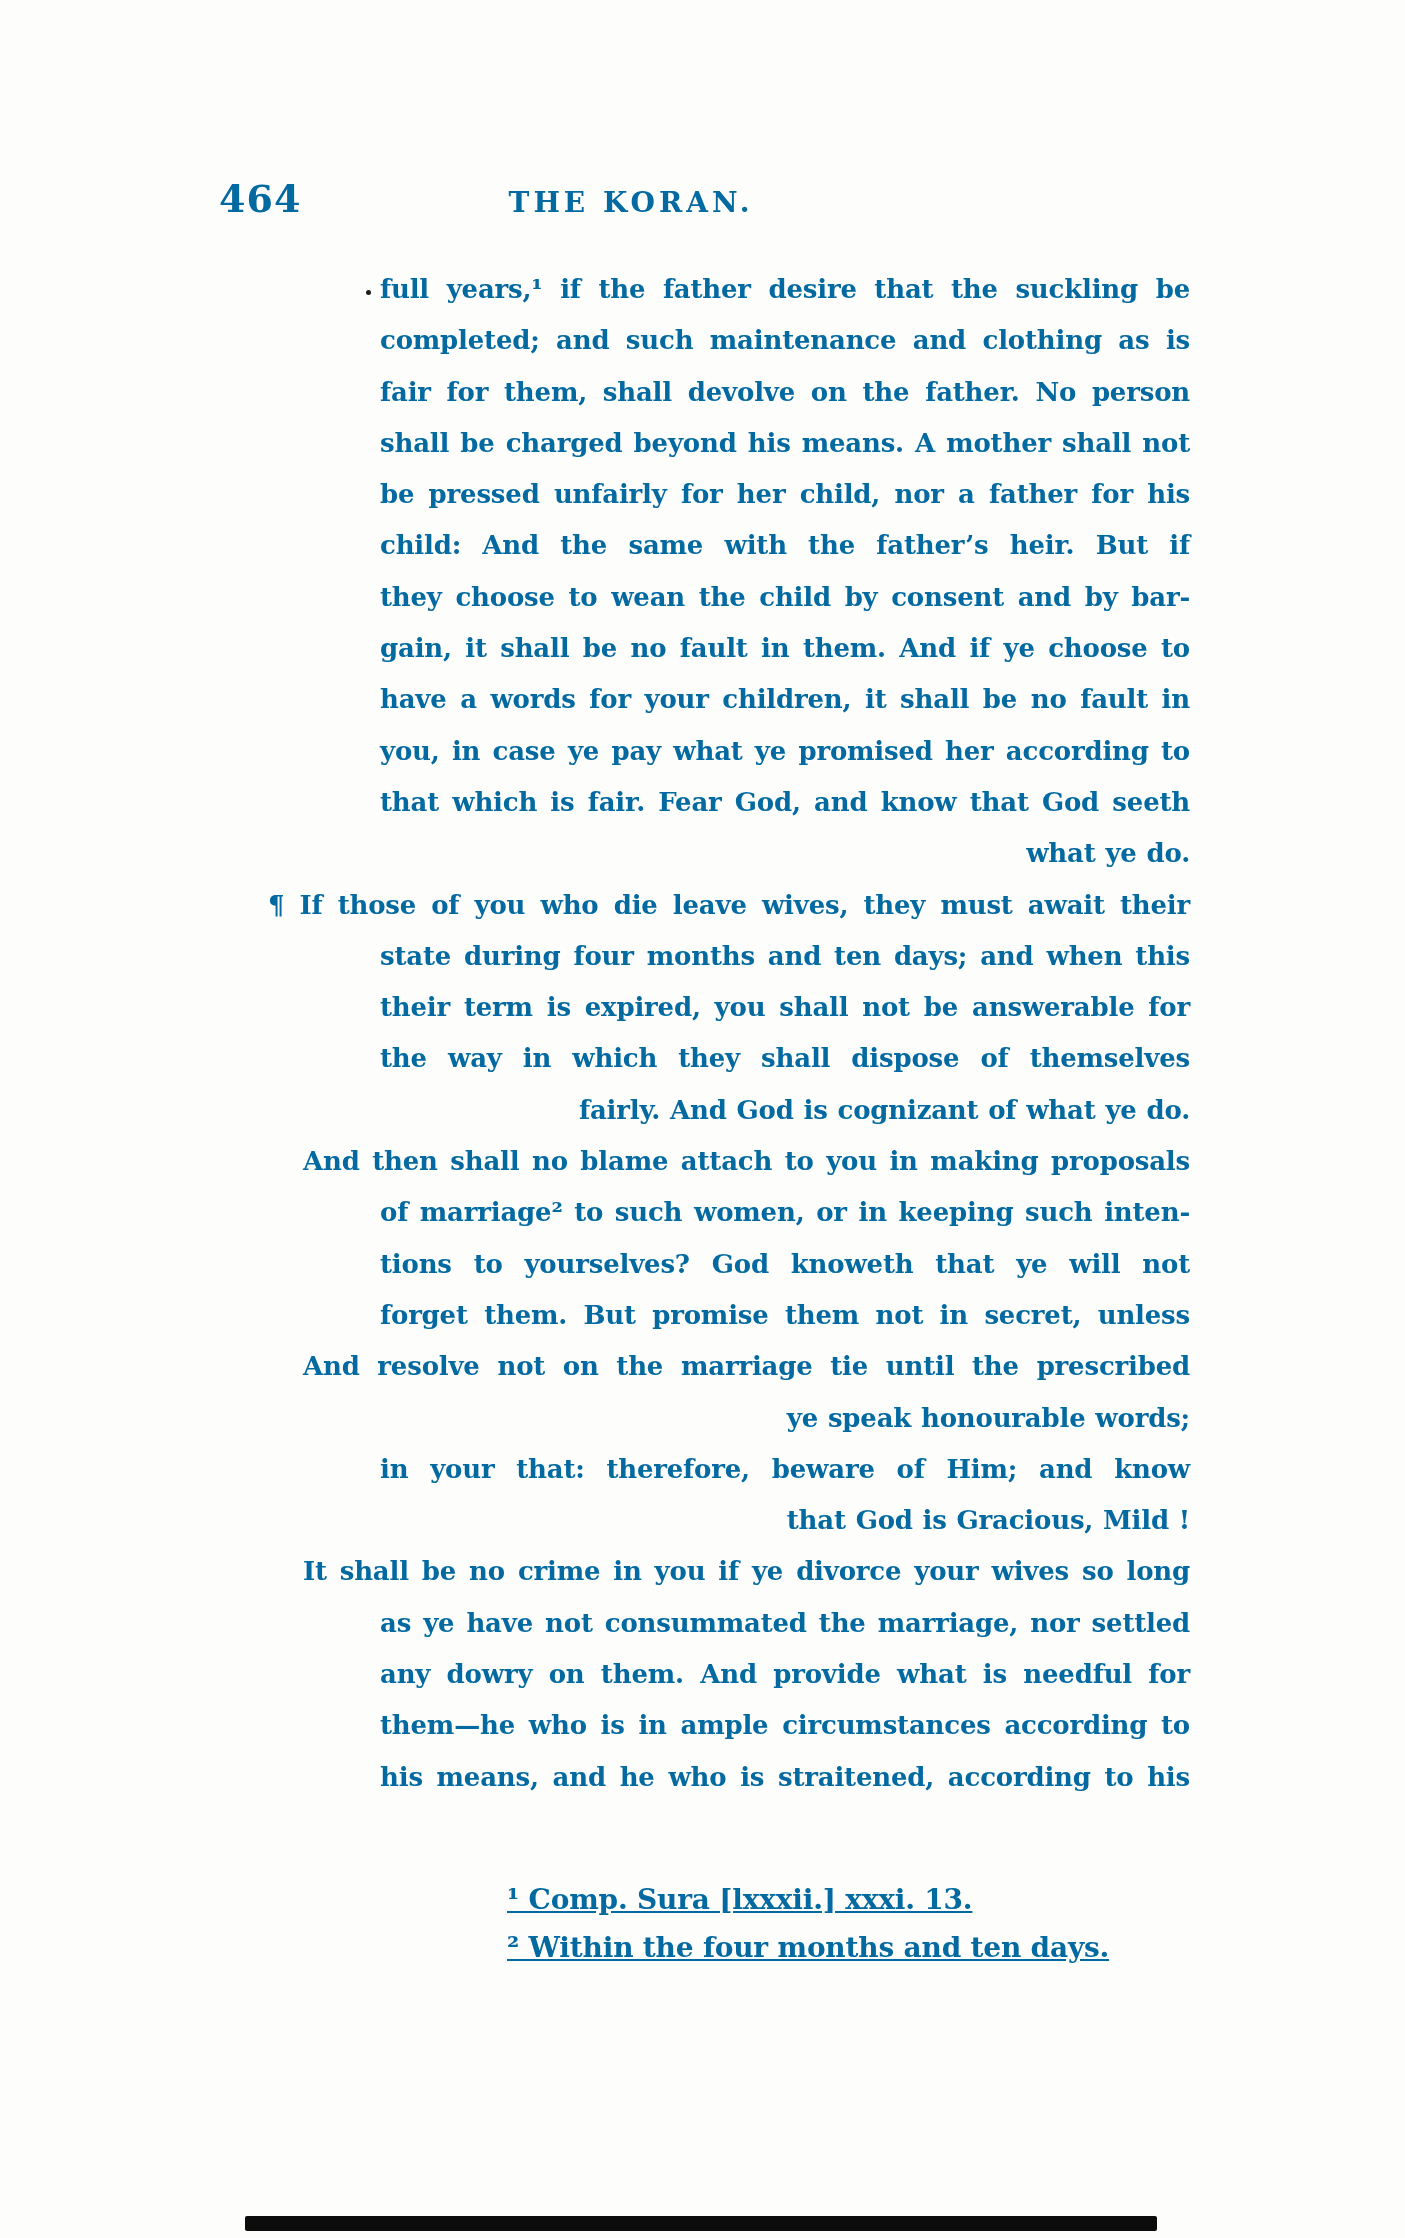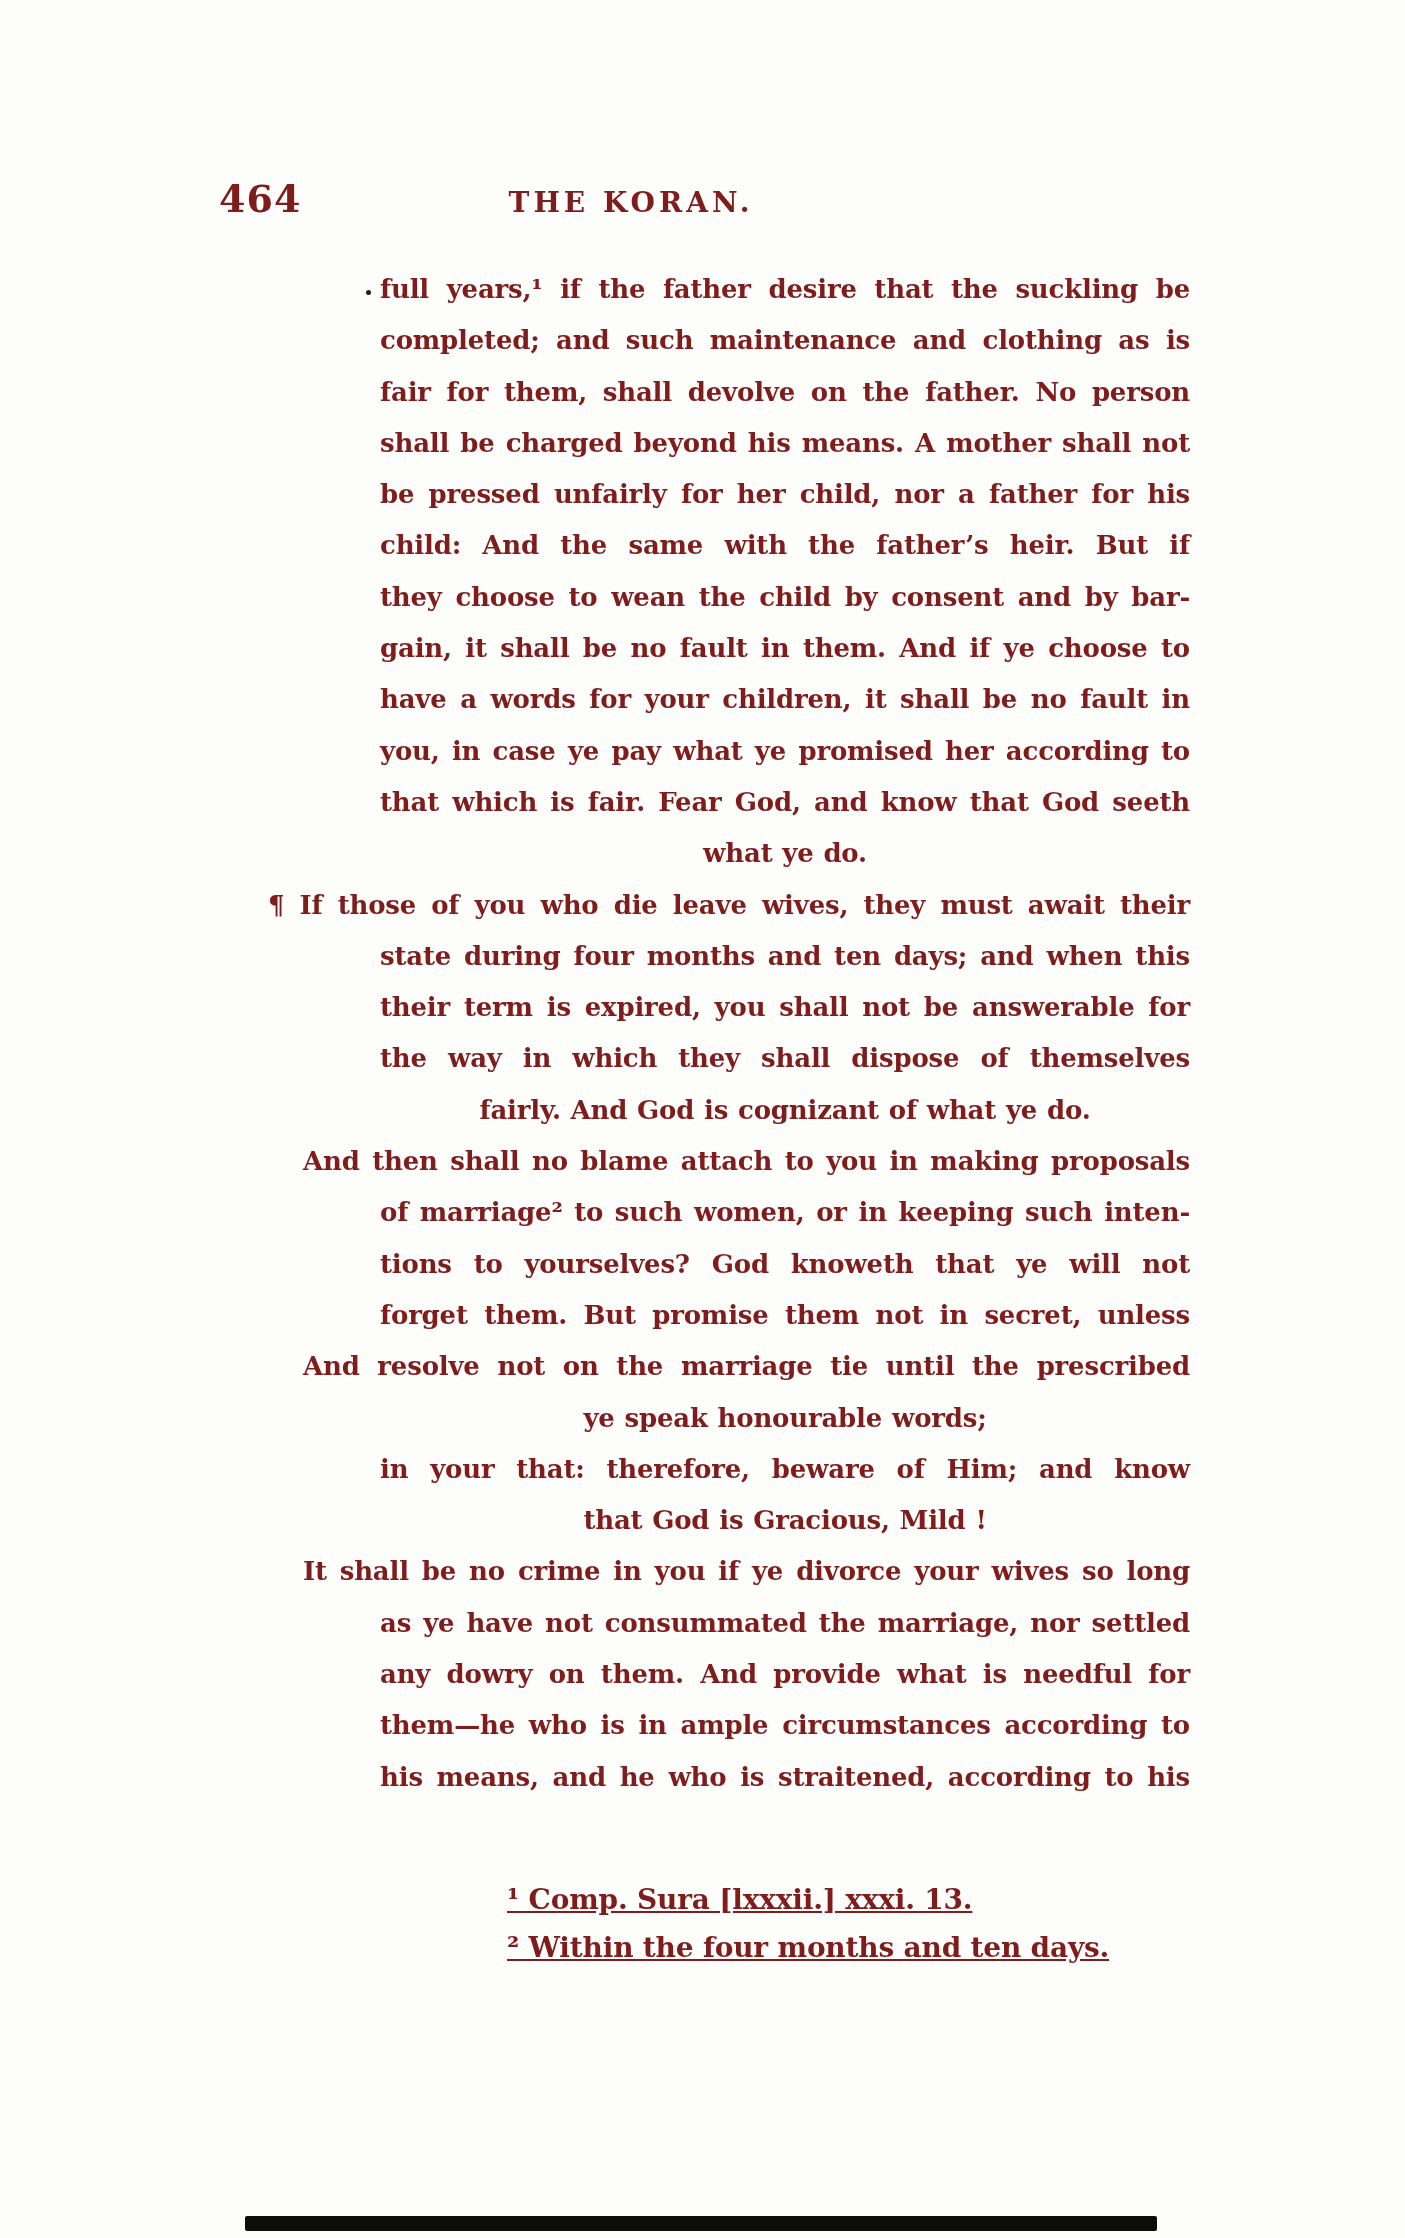--- a/index.html
+++ b/index.html
@@ -2,40 +2,40 @@
 <html><head>
 <meta charset="utf-8">
 <style>
   html,body { margin:0; padding:0; background:#e8e8e4; }
   .page {
     position:relative;
     width:1405px; height:2238px;
     margin:0 auto;
     background:#fdfdfb;
     font-family:"DejaVu Serif","Liberation Serif",serif;
-    color:#7f1d1d;
+    color:#0369a1;
     overflow:hidden;
   }
   .pagenum {
     position:absolute; left:219px; top:176px;
     font-size:38px; font-weight:700; letter-spacing:1px;
   }
   .runhead {
     position:absolute; left:0; top:186px; width:1262px;
     text-align:center;
     font-size:28px; font-weight:700; letter-spacing:4px;
   }
   .body-text { position:absolute; top:264px; left:0; width:1405px; }
   .line {
     height:51.3px; line-height:51.3px;
     font-size:26px; font-weight:700; letter-spacing:-0.2px;
     word-spacing:1px;
   }
   .line.j { text-align:justify; text-align-last:justify; }
-  .line.l { text-align:center; }
+  .line.l { text-align:right; }
   .mc { margin-left:380px; width:810px; }  
   .mv { margin-left:303px; width:887px; }  
   .mp { margin-left:268px; width:922px; }  
   .footnotes { position:absolute; left:507px; top:1876px; }
   .footnote { height:48px; line-height:48px; font-size:28px; font-weight:700; letter-spacing:-0.2px;text-decoration:underline; }
   .ink-speck {
     position:absolute; left:366px; top:290px;
     width:5px; height:5px; border-radius:50%;
     background:#1f1e1c;
   }

